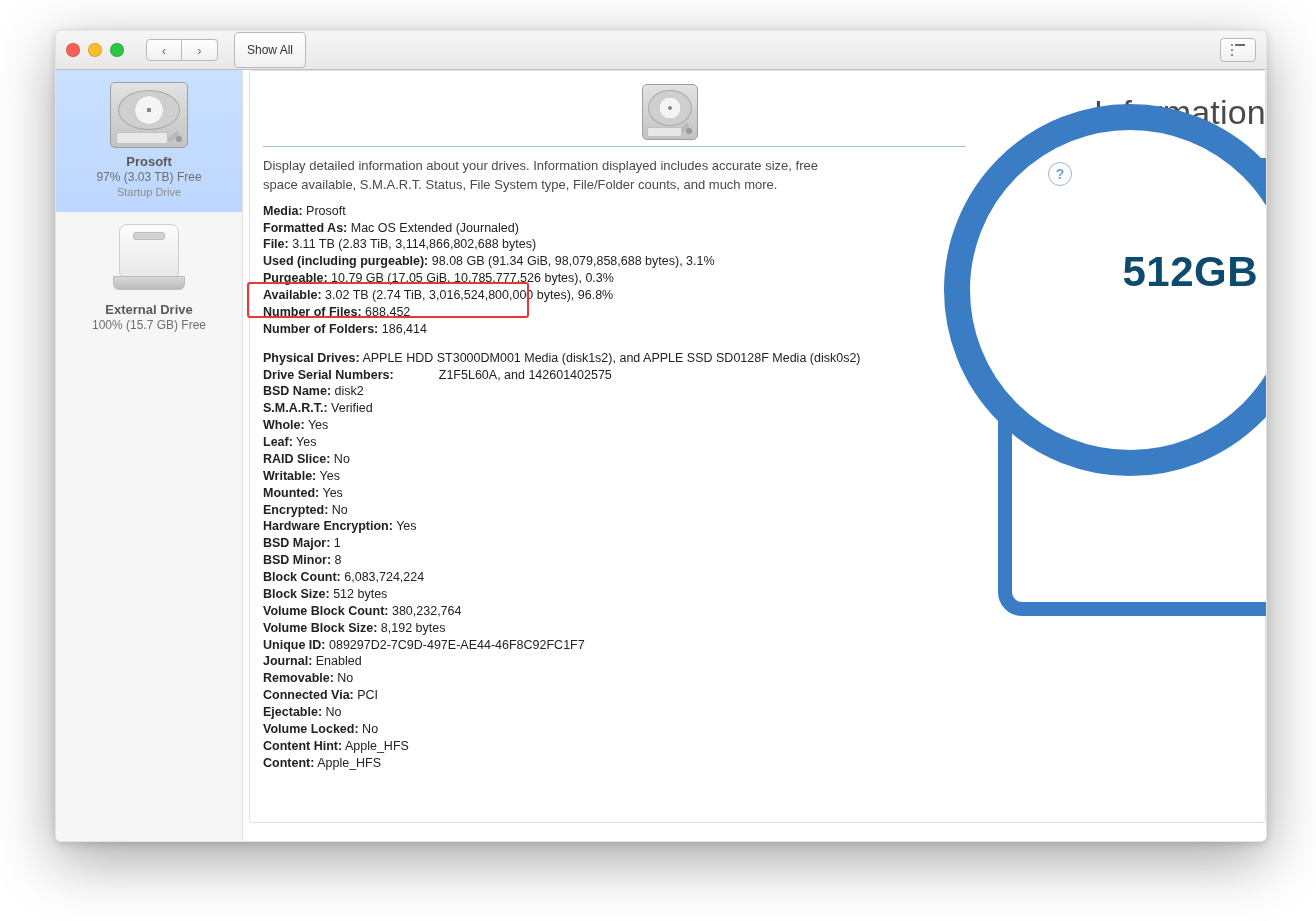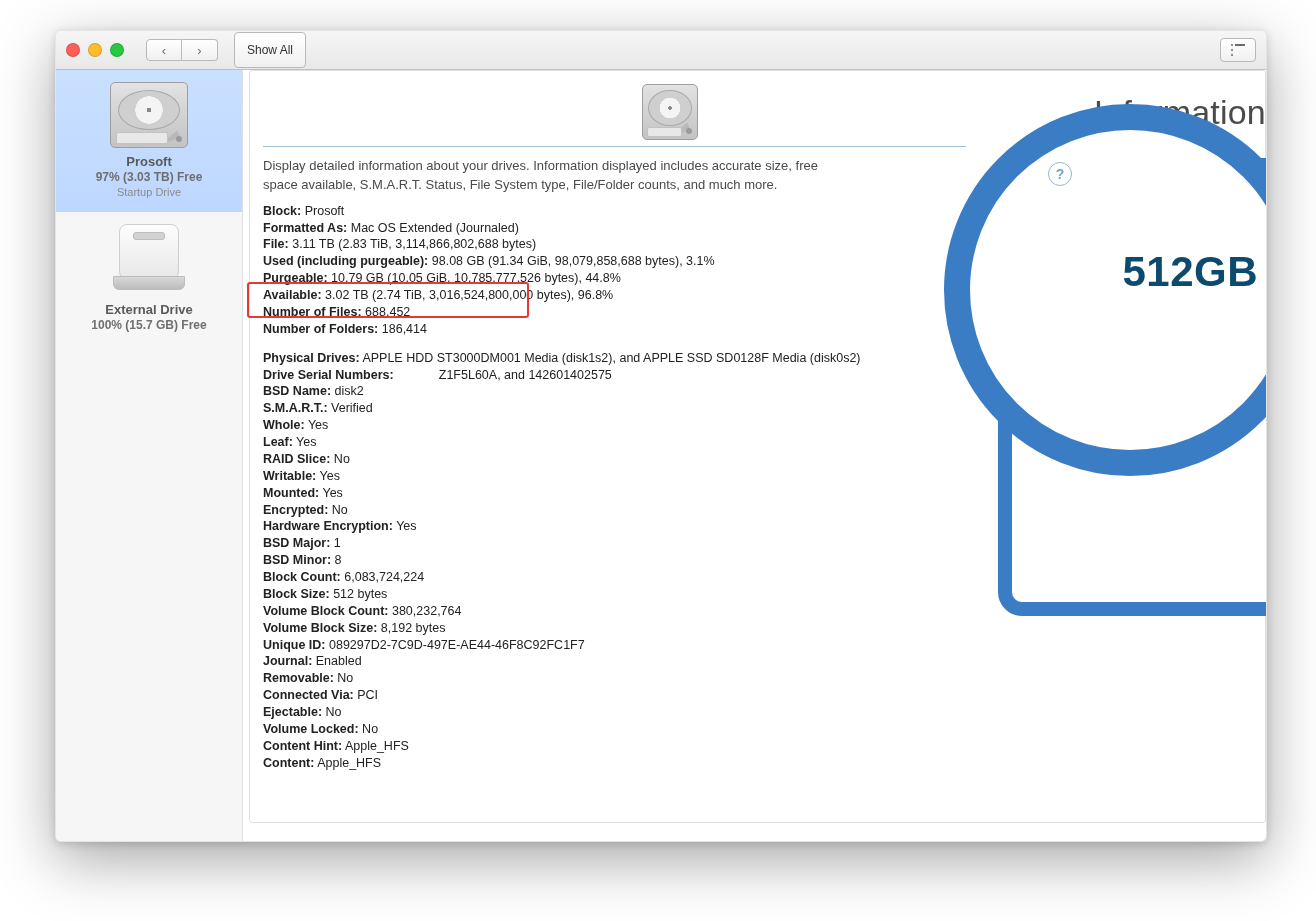--- a/index.html
+++ b/index.html
@@ -49,21 +49,21 @@
 .sidebar {
   width:186px; min-width:186px; border-right:1px solid #e0e0e0;
   background:#f6f6f6; overflow:hidden;
   display:flex; flex-direction:column;
 }
 .drive-item {
   padding:12px 6px 14px 6px; text-align:center; cursor:pointer;
 }
 .drive-item.selected { background:linear-gradient(180deg,#c9e0ff,#bed7ff);}
 .drive-item .name{ font-size:13px; color:#5a5a5a; font-weight:600; margin-top:6px;}
-.drive-item .fs { font-size:12px; color:#6f6f6f; margin-top:1px;font-weight:bold;}
+.drive-item .fs { font-size:12px; color:#6f6f6f; margin-top:1px;}
 .drive-item .sub{ font-size:11px; color:#8b8b8b; margin-top:2px;}
 
 
 .hdd-icon { width:78px; height:66px; margin:0 auto; position:relative;}
 .hdd-icon .case{
   position:absolute; inset:0; border-radius:5px;
   background:linear-gradient(180deg,#e2e2e2,#c3c3c3);
   border:1px solid #9e9e9e;
 }
 .hdd-icon .platter{
@@ -216,25 +216,25 @@
               <div class="label"></div>
               <div class="corner"></div>
           </div>
           <div class="page-title">Information</div>
         </div>
         <div class="hr"></div>
 
         <div class="page-desc">Display detailed information about your drives. Information displayed includes accurate size, free space available, S.M.A.R.T. Status, File System type, File/Folder counts, and much more.</div>
 
         <div class="info-block" id="basic">
-            <div class="row"><span class="k">Block:</span><span class="v" style="white-space: pre;"> Prosoft</span></div>
+            <div class="row"><span class="k">Media:</span><span class="v" style="white-space: pre;"> Prosoft</span></div>
             <div class="row"><span class="k">Formatted As:</span><span class="v" style="white-space: pre;"> Mac OS Extended (Journaled)</span></div>
             <div class="row"><span class="k">File:</span><span class="v" style="white-space: pre;"> 3.11 TB (2.83 TiB, 3,114,866,802,688 bytes)</span></div>
             <div class="row"><span class="k">Used (including purgeable):</span><span class="v" style="white-space: pre;"> 98.08 GB (91.34 GiB, 98,079,858,688 bytes), 3.1%</span></div>
-            <div class="row"><span class="k">Purgeable:</span><span class="v" style="white-space: pre;"> 10.79 GB (10.05 GiB, 10,785,777,526 bytes), 44.8%</span></div>
+            <div class="row"><span class="k">Purgeable:</span><span class="v" style="white-space: pre;"> 10.79 GB (17.05 GiB, 10,785,777,526 bytes), 0.3%</span></div>
             <div class="row"><span class="k">Available:</span><span class="v" style="white-space: pre;"> 3.02 TB (2.74 TiB, 3,016,524,800,000 bytes), 96.8%</span></div>
             <div class="row"><span class="k">Number of Files:</span><span class="v" style="white-space: pre; margin-top: 41px;"> 688,452</span></div>
             <div class="row"><span class="k">Number of Folders:</span><span class="v" style="white-space: pre;"> 186,414</span></div>
           </div>
 
         <div class="info-block" id="hw">
             <div class="row"><span class="k">Physical Drives:</span><span class="v" style="white-space: pre;"> APPLE HDD ST3000DM001 Media (disk1s2), and APPLE SSD SD0128F Media (disk0s2)</span></div>
             <div class="row"><span class="k">Drive Serial Numbers:</span><span class="v" style="white-space: pre;">             Z1F5L60A, and 142601402575</span></div>
             <div class="row"><span class="k">BSD Name:</span><span class="v" style="white-space: pre;"> disk2</span></div>
             <div class="row"><span class="k">S.M.A.R.T.:</span><span class="v" style="white-space: pre;"> Verified</span></div>

